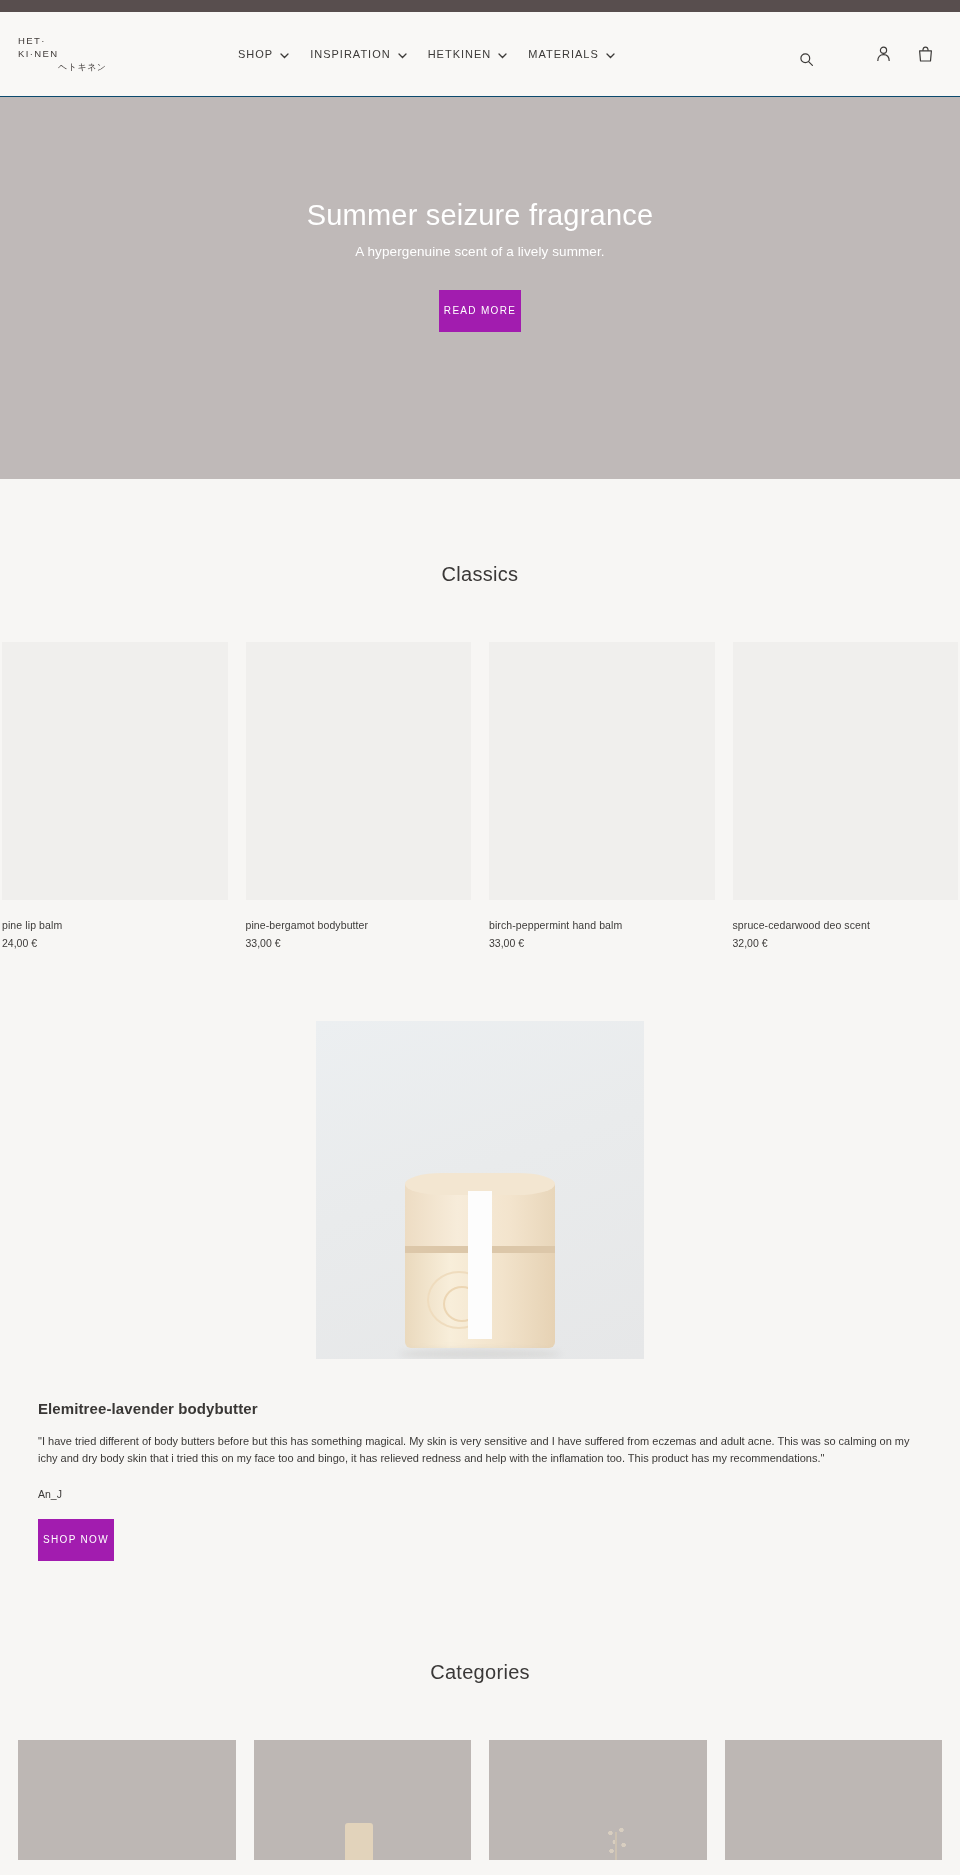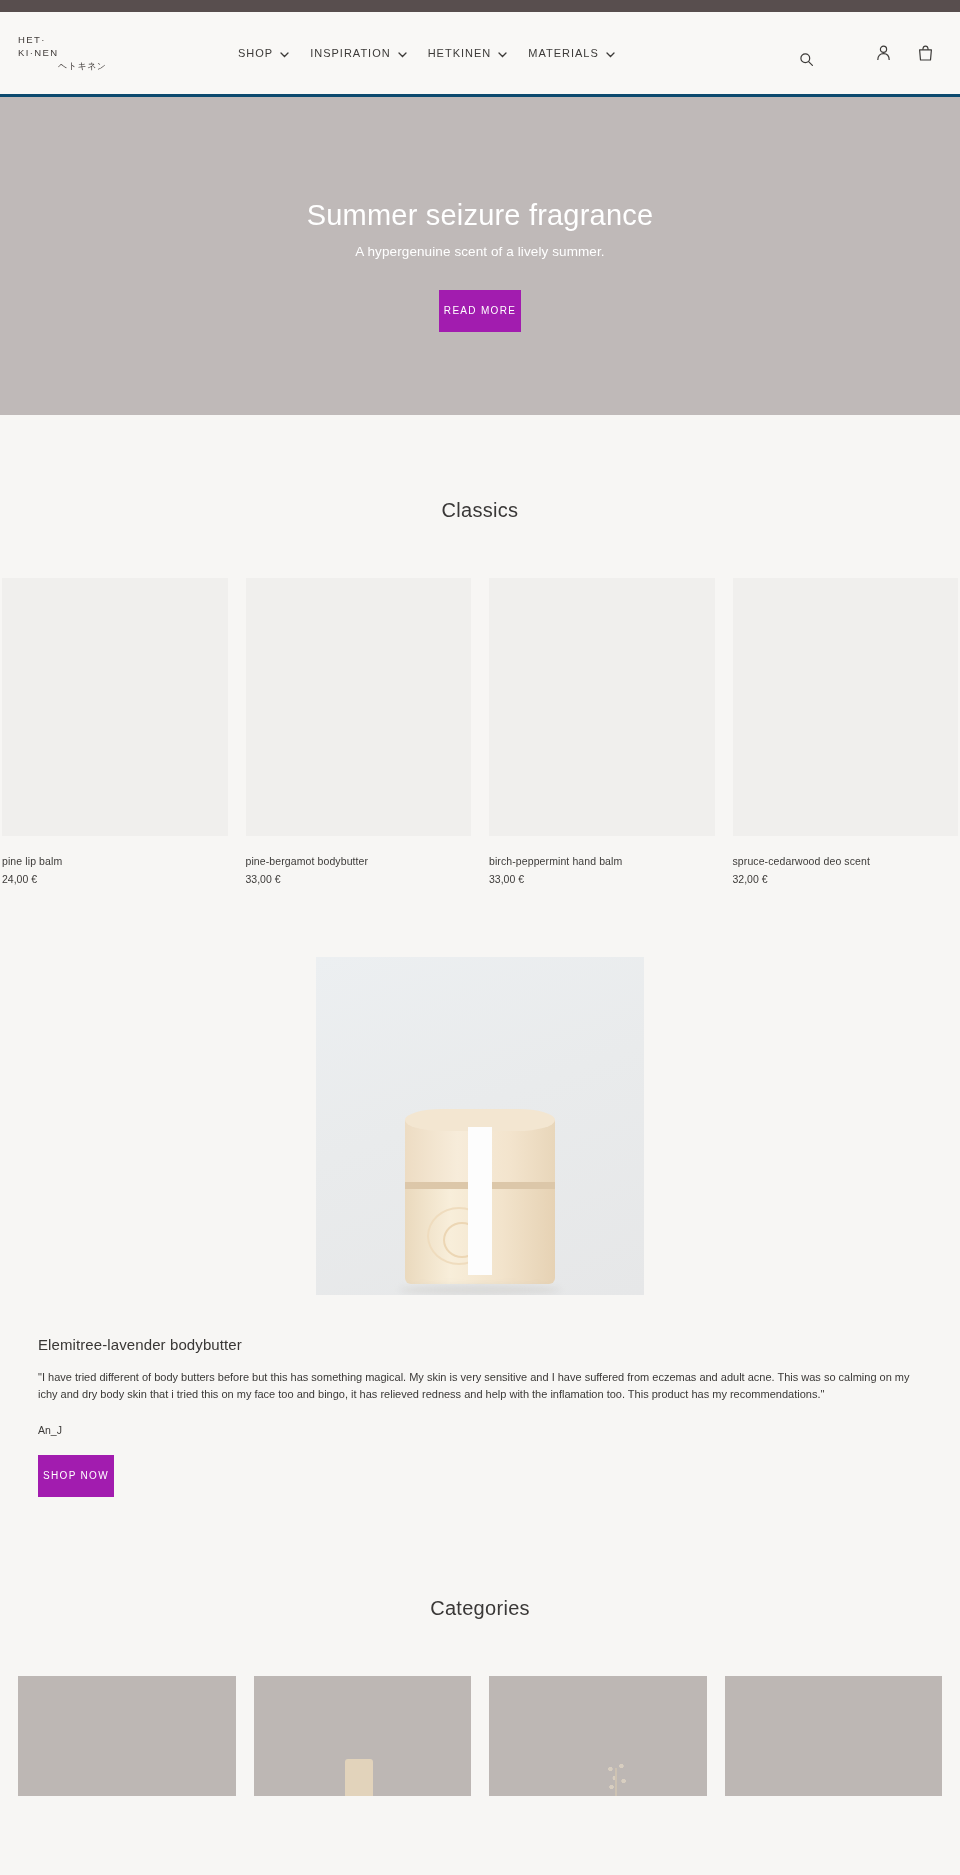--- a/index.html
+++ b/index.html
@@ -20,21 +20,21 @@
   }
 
   
   .header {
     height: 85px;
     background: #f9f8f6;
     display: flex;
     align-items: center;
     position: relative;
     padding: 0 18px 0 18px;
-    border-bottom: 3px solid #0c4a6e;
+    border-bottom: 1px solid #0c4a6e;
   }
   .logo {
     font-size: 9.5px;
     line-height: 13.5px;
     letter-spacing: 1.4px;
     color: #403b39;
     width: 170px;
     flex: none;
   }
   .logo .jp { letter-spacing: 0.5px; font-size: 9px; margin-left: 40px; }
@@ -73,21 +73,21 @@
   }
   .icon-btn {
     width: 22px; height: 22px;
     display: flex; align-items: center; justify-content: center;
     cursor: pointer;
   }
   .acct-cart { display: flex; gap: 20px; margin-right: 6px; }
 
   
   .hero {
-    height: 318px;
+    height: 382px;
     background: #bfb9b8;
     display: flex;
     flex-direction: column;
     align-items: center;
     justify-content: flex-start;
     padding-top: 100px;
   }
   .hero h1 {
     font-size: 29px;
     font-weight: 400;
@@ -227,21 +227,21 @@
     top: 328px;
     width: 162px; height: 10px;
     background: rgba(180,175,168,.25);
     border-radius: 50%;
     filter: blur(3px);
   }
 
   .featured-body { padding: 0 38px; }
   .featured-title {
     font-size: 15px;
-    font-weight: 400;
+    font-weight: 700;
     color: #393735;
     margin-top: 41px;
     letter-spacing: 0.1px;
   }
   .featured-quote {
     font-size: 11px;
     line-height: 17px;
     color: #3b3937;
     margin-top: 16px;
     max-width: 888px;

